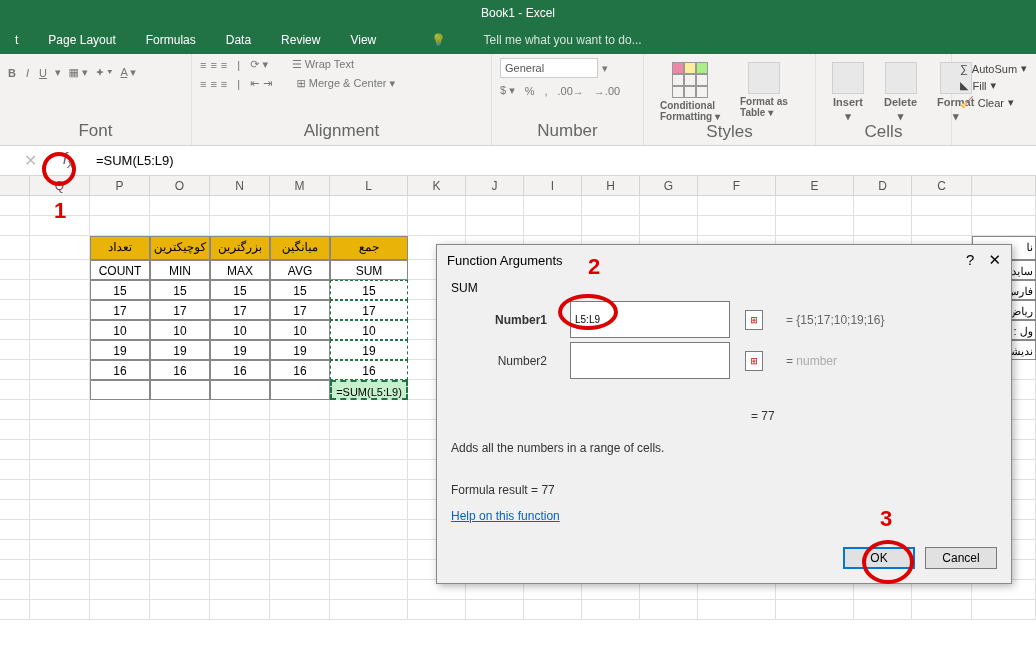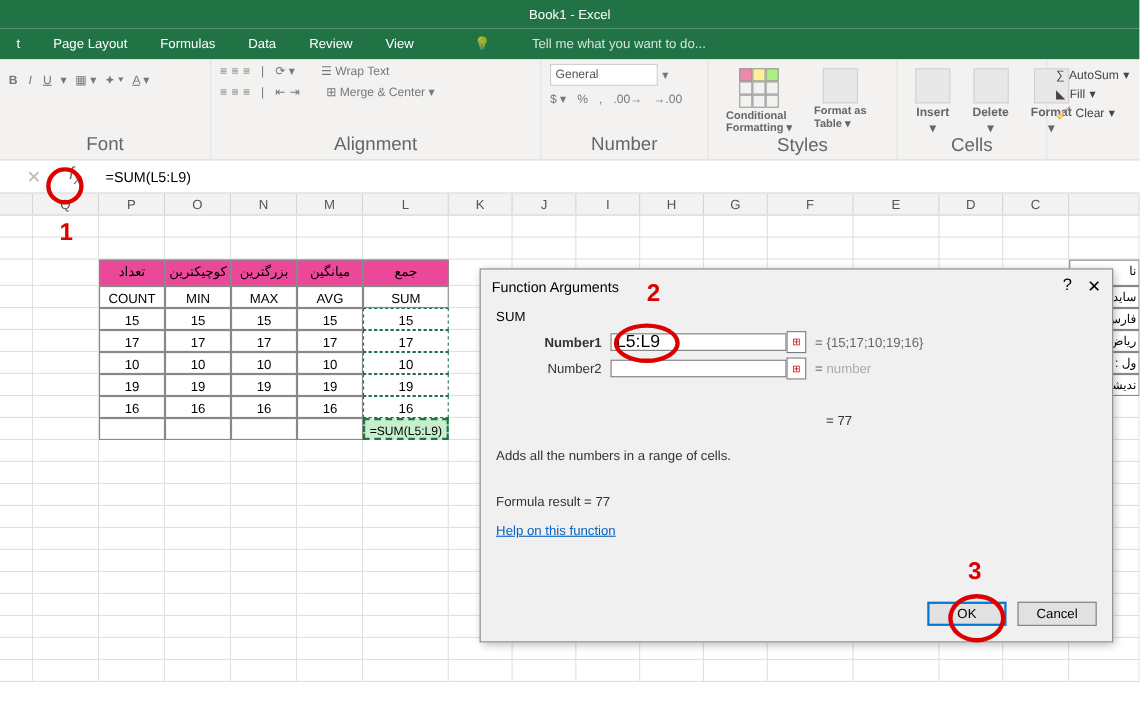--- a/index.html
+++ b/index.html
@@ -33,38 +33,38 @@
 .formula-input { flex: 1; border: none; font-size: 13px; padding: 2px 6px; outline: none; }
 
 
 .col-headers { height: 20px; display: flex; background: #f3f2f1; border-bottom: 1px solid #d4d4d4; font-size: 12px; color: #555; }
 .col-headers div { border-right: 1px solid #d4d4d4; text-align: center; line-height: 20px; }
 
 
 .grid { position: relative; }
 .grid-row { display: flex; height: 20px; }
 .grid-cell { border-right: 1px solid #e0e0e0; border-bottom: 1px solid #e0e0e0; font-size: 12px; text-align: center; line-height: 20px; overflow: hidden; white-space: nowrap; }
-.header-cell { background: #ec4899; font-weight: normal; border: 1px solid #888; }
+.header-cell { background: #eab308; font-weight: normal; border: 1px solid #888; }
 .label-cell { border: 1px solid #888; background: #fff; }
 .data-cell { border: 1px solid #888; background: #fff; }
 .sum-col { border: 1px dashed #217346; background: #fff; }
 .sum-formula-cell { background: #c6efce; border: 2px dashed #217346; font-size: 11px; }
 
 
 .rtl-cell { border: 1px solid #888; text-align: right; padding-right: 2px; direction: rtl; font-size: 11px; }
 
 
 .dialog { position: absolute; left: 436px; top: 244px; width: 576px; height: 340px; background: #f0f0f0; border: 1px solid #888; box-shadow: 2px 2px 8px rgba(0,0,0,0.3); font-size: 12px; z-index: 100; }
 .dialog-title { height: 30px; display: flex; align-items: center; justify-content: space-between; padding: 0 10px; font-size: 13px; }
 .dialog-title-right { display: flex; gap: 14px; font-size: 15px; }
 .dialog-body { padding: 6px 14px; color: #333; }
 .func-name { color: #000; margin-bottom: 6px; }
-.arg-row { display: flex; align-items: center; margin: 4px 0; }
+.arg-row { display: flex; align-items: center; margin: 4px 0; gap: 15px; }
 .arg-label { width: 104px; text-align: right; padding-right: 8px; }
-.arg-input { width: 160px; height: 16px; border: 1px solid #7a7a7a; background: #fff; padding: 1px 4px; font-size: 16px; }
+.arg-input { width: 160px; height: 37px; border: 1px solid #7a7a7a; background: #fff; padding: 1px 4px; font-size: 10px; }
 .arg-picker { width: 18px; height: 20px; border: 1px solid #7a7a7a; background: #fff; margin-left: 0; display: inline-flex; align-items: center; justify-content: center; font-size: 9px; color: #c00; }
 .arg-result { margin-left: 8px; color: #666; }
 .desc-text { margin: 18px 0 8px; color: #333; }
 .desc-detail { margin-left: 120px; font-size: 11px; color: #333; }
 .formula-result { margin-top: 28px; }
 .help-link { color: #0563c1; text-decoration: underline; cursor: pointer; display: inline-block; margin-top: 12px; }
 .dialog-buttons { position: absolute; right: 14px; bottom: 14px; display: flex; gap: 10px; }
 .dialog-btn { width: 72px; height: 22px; border: 1px solid #7a7a7a; background: #e1e1e1; font-size: 12px; }
 .dialog-btn.ok { border: 2px solid #0078d4; }
 

